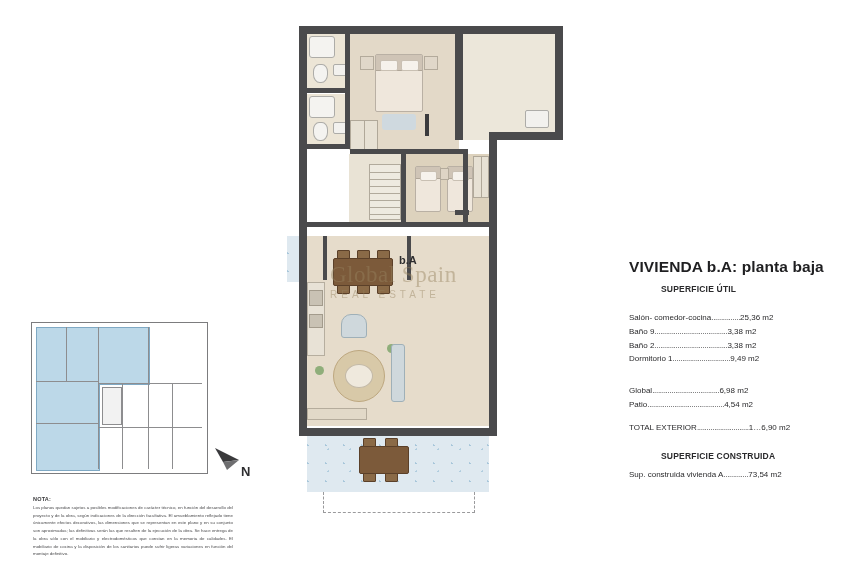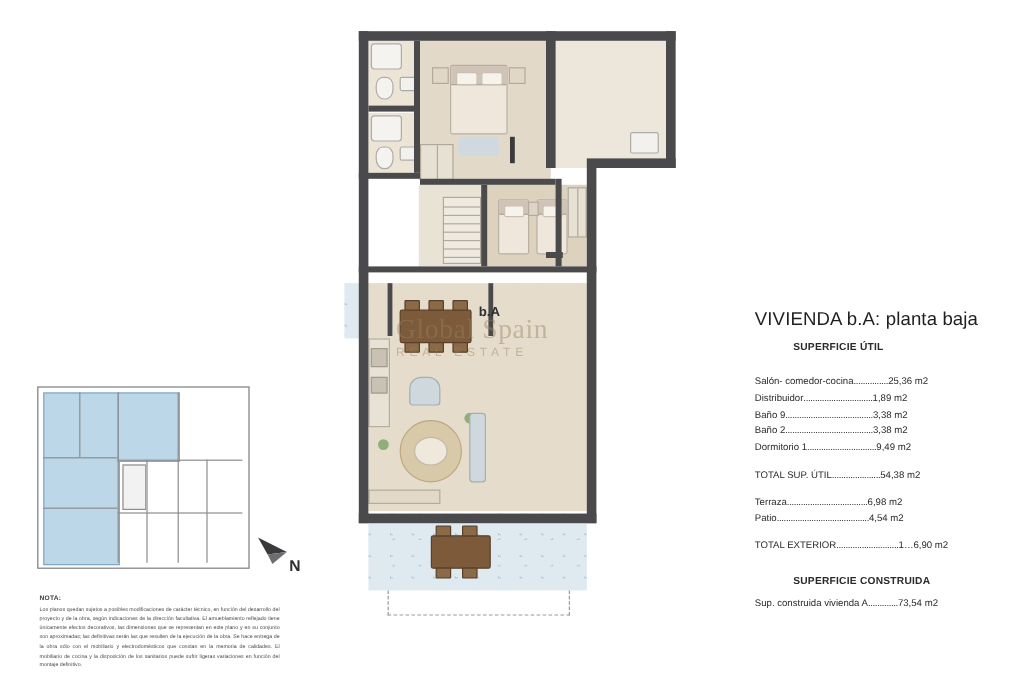--- a/index.html
+++ b/index.html
@@ -96,21 +96,21 @@
   }
   .note-title{font-size:5.5px;font-weight:bold;color:#3a3a3c;letter-spacing:.2px;}
   .note-body{
     margin-top:2px;
     font-size:4.4px;line-height:1.75;color:#4a4a4c;text-align:justify;
   }
 
   
   .panel{position:absolute;left:629px;top:258px;width:200px;}
   .panel h1{
-    margin:0;font-size:15.5px;font-weight:normal;color:#1f1f21;letter-spacing:.1px;
+    margin:0;font-size:15.5px;font-weight:bold;color:#1f1f21;letter-spacing:.1px;
   }
   .panel .sub{
     margin-top:8px;font-size:8.5px;font-weight:bold;color:#2a2a2c;letter-spacing:.2px;padding-left:32px;
   }
   .rows{margin-top:17px;}
   .row{
     font-size:8px;color:#2a2a2c;
     white-space:nowrap;overflow:hidden;
     line-height:1.72;
   }
@@ -291,42 +291,36 @@
 
   <div class="panel">
     <h1>VIVIENDA b.A: planta baja</h1>
     <div class="sub">SUPERFICIE ÚTIL</div>
 
     <div class="rows">
       <div class="row">
         <span class="nm">Salón- comedor-cocina</span><span class="dots">...............</span><span class="vl">25,36 m2</span>
       </div>
       <div class="row">
-        <span class="nm">Distribuidor</span><span class="dots">..............................</span><span class="vl">1,89 m2</span>
-      </div>
-      <div class="row">
         <span class="nm">Baño 9</span><span class="dots">......................................</span><span class="vl">3,38 m2</span>
       </div>
       <div class="row">
         <span class="nm">Baño 2</span><span class="dots">......................................</span><span class="vl">3,38 m2</span>
       </div>
       <div class="row">
         <span class="nm">Dormitorio 1</span><span class="dots">..............................</span><span class="vl">9,49 m2</span>
       </div>
     </div>
 
     <div class="spacer-sm"></div>
-    <div class="row">
-      <span class="nm">TOTAL SUP. ÚTIL</span><span class="dots">.....................</span><span class="vl">54,38 m2</span>
-    </div>
 
     <div class="spacer-sm"></div>
     <div class="rows" style="margin-top:0;">
       <div class="row">
-        <span class="nm">Terraza</span><span class="dots">...................................</span><span class="vl">6,98 m2</span>
+        <span class="nm">Global</span><span class="dots">...................................</span><span class="vl">6,98 m2</span>
       </div>
       <div class="row">
         <span class="nm">Patio</span><span class="dots">........................................</span><span class="vl">4,54 m2</span>
       </div>
     </div>
 
     <div class="spacer-sm"></div>
     <div class="row">
       <span class="nm">TOTAL EXTERIOR</span><span class="dots">...........................</span><span class="vl">1…6,90 m2</span>
     </div>

